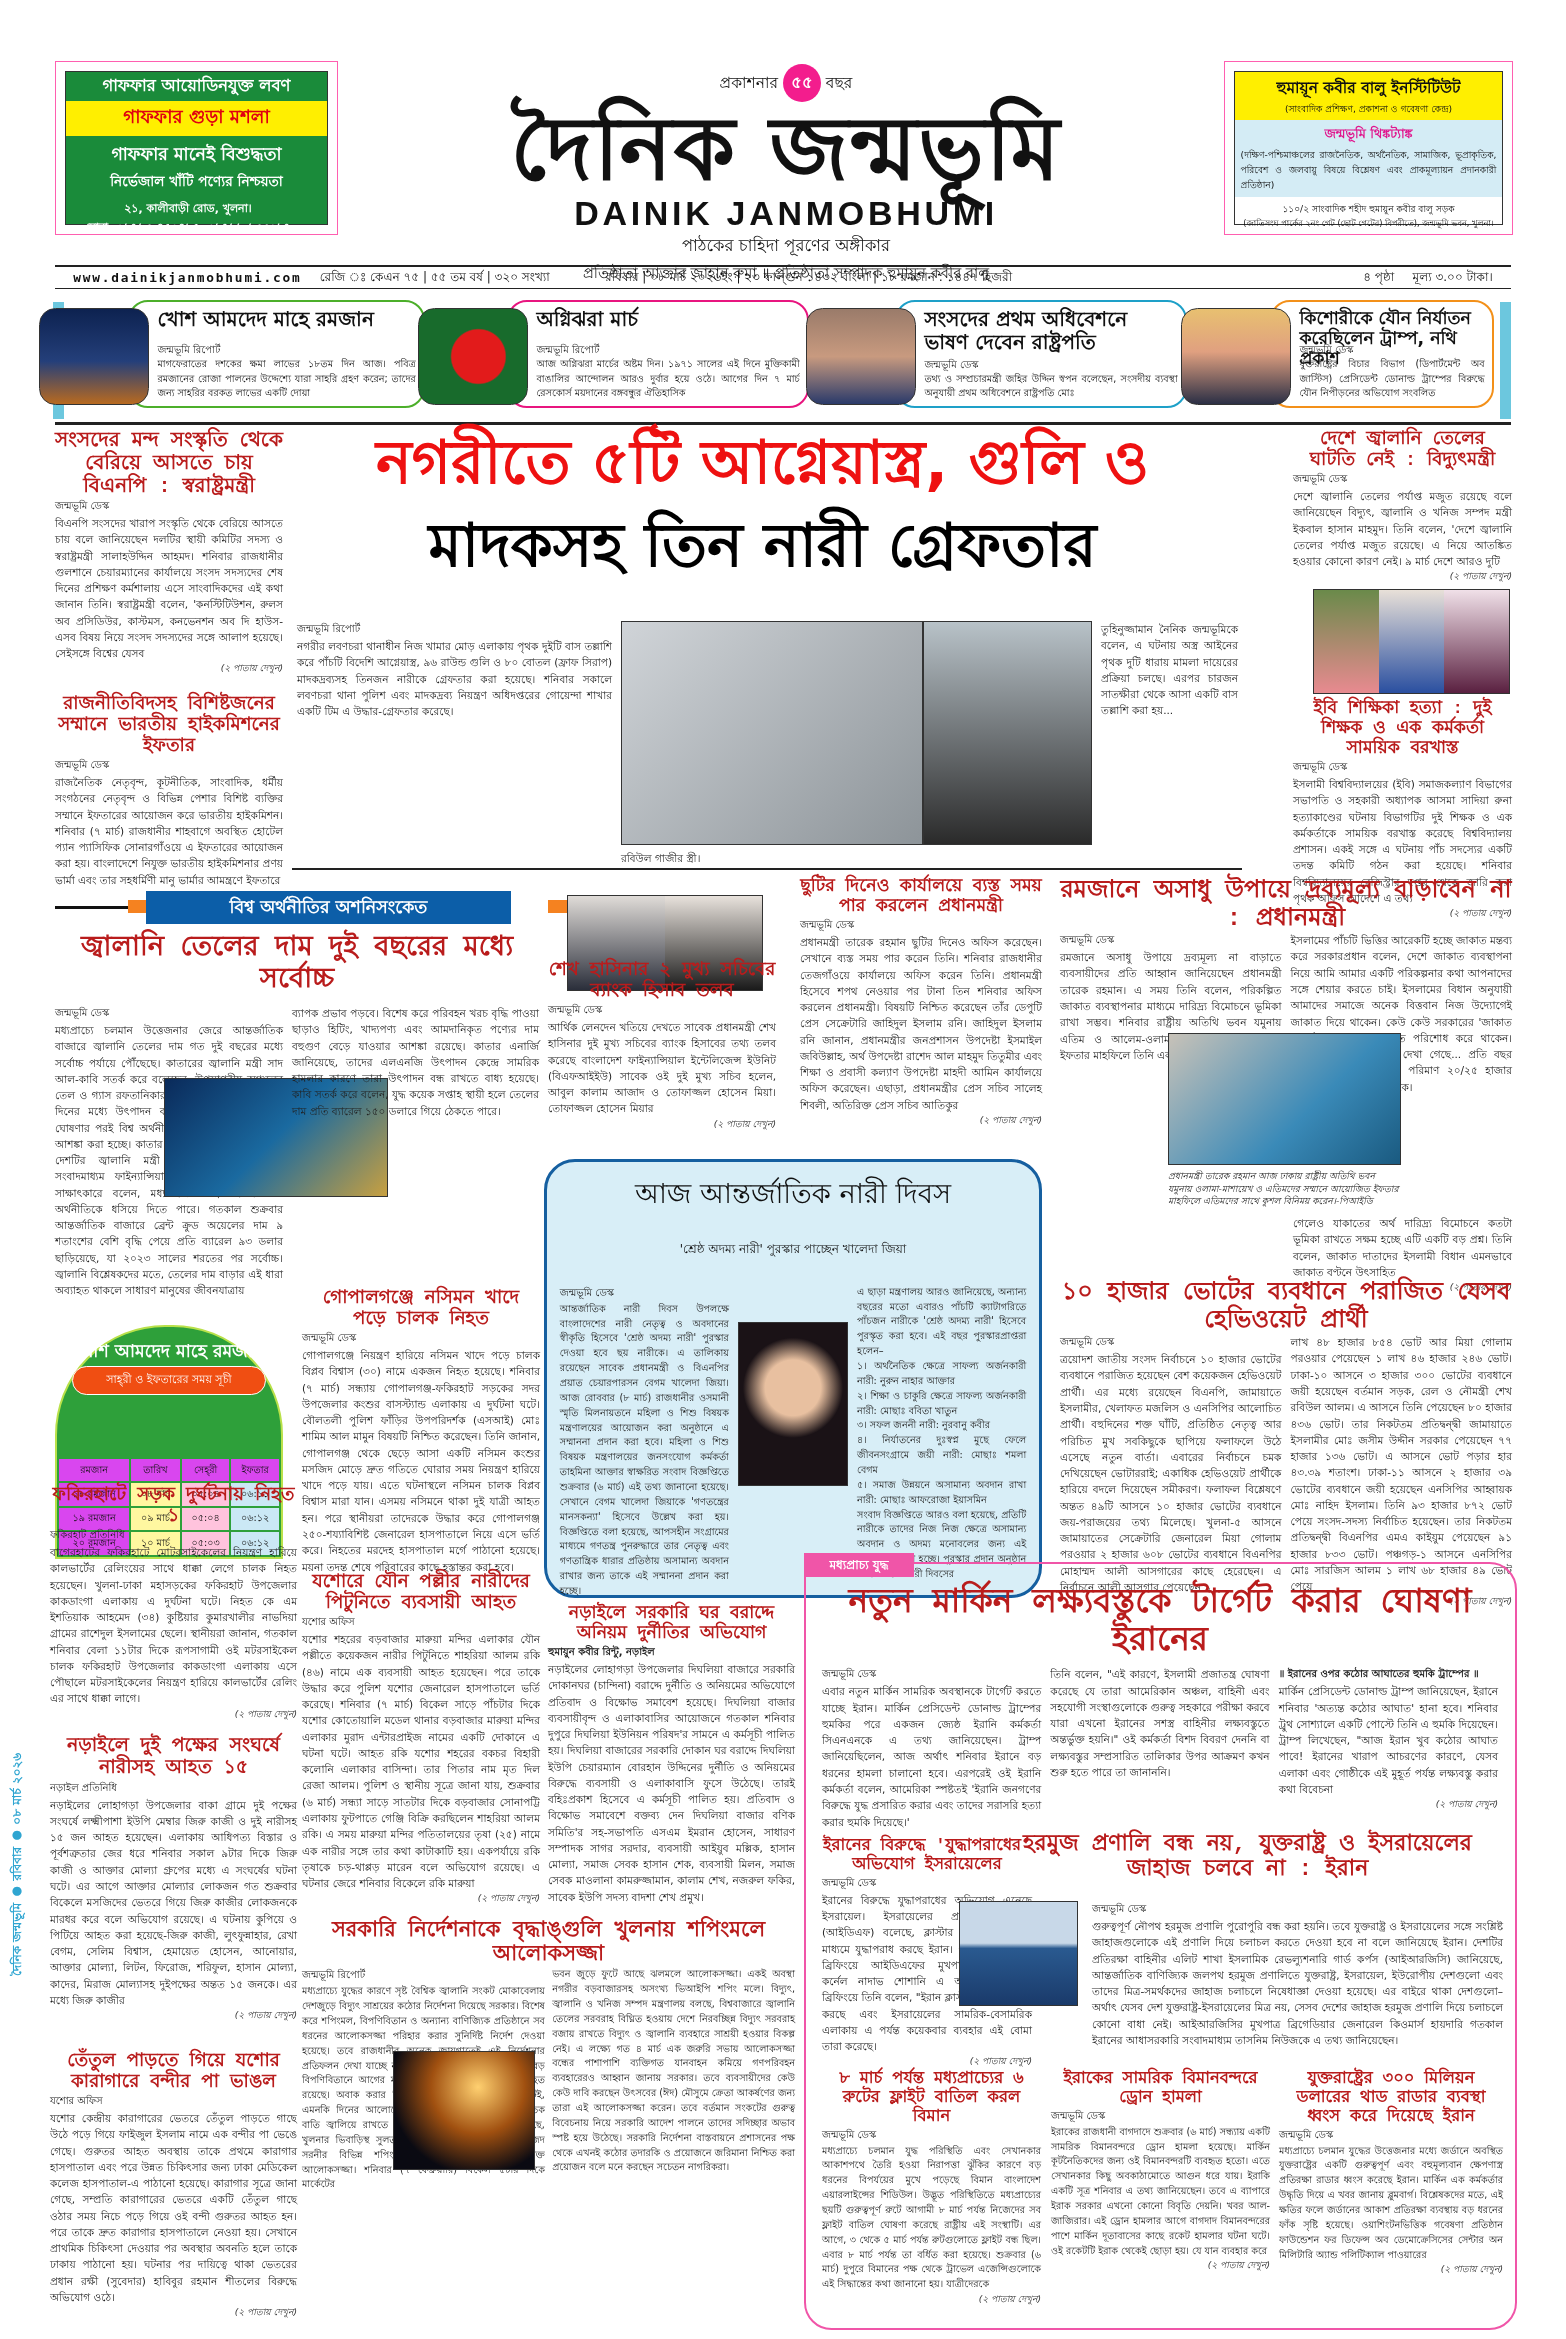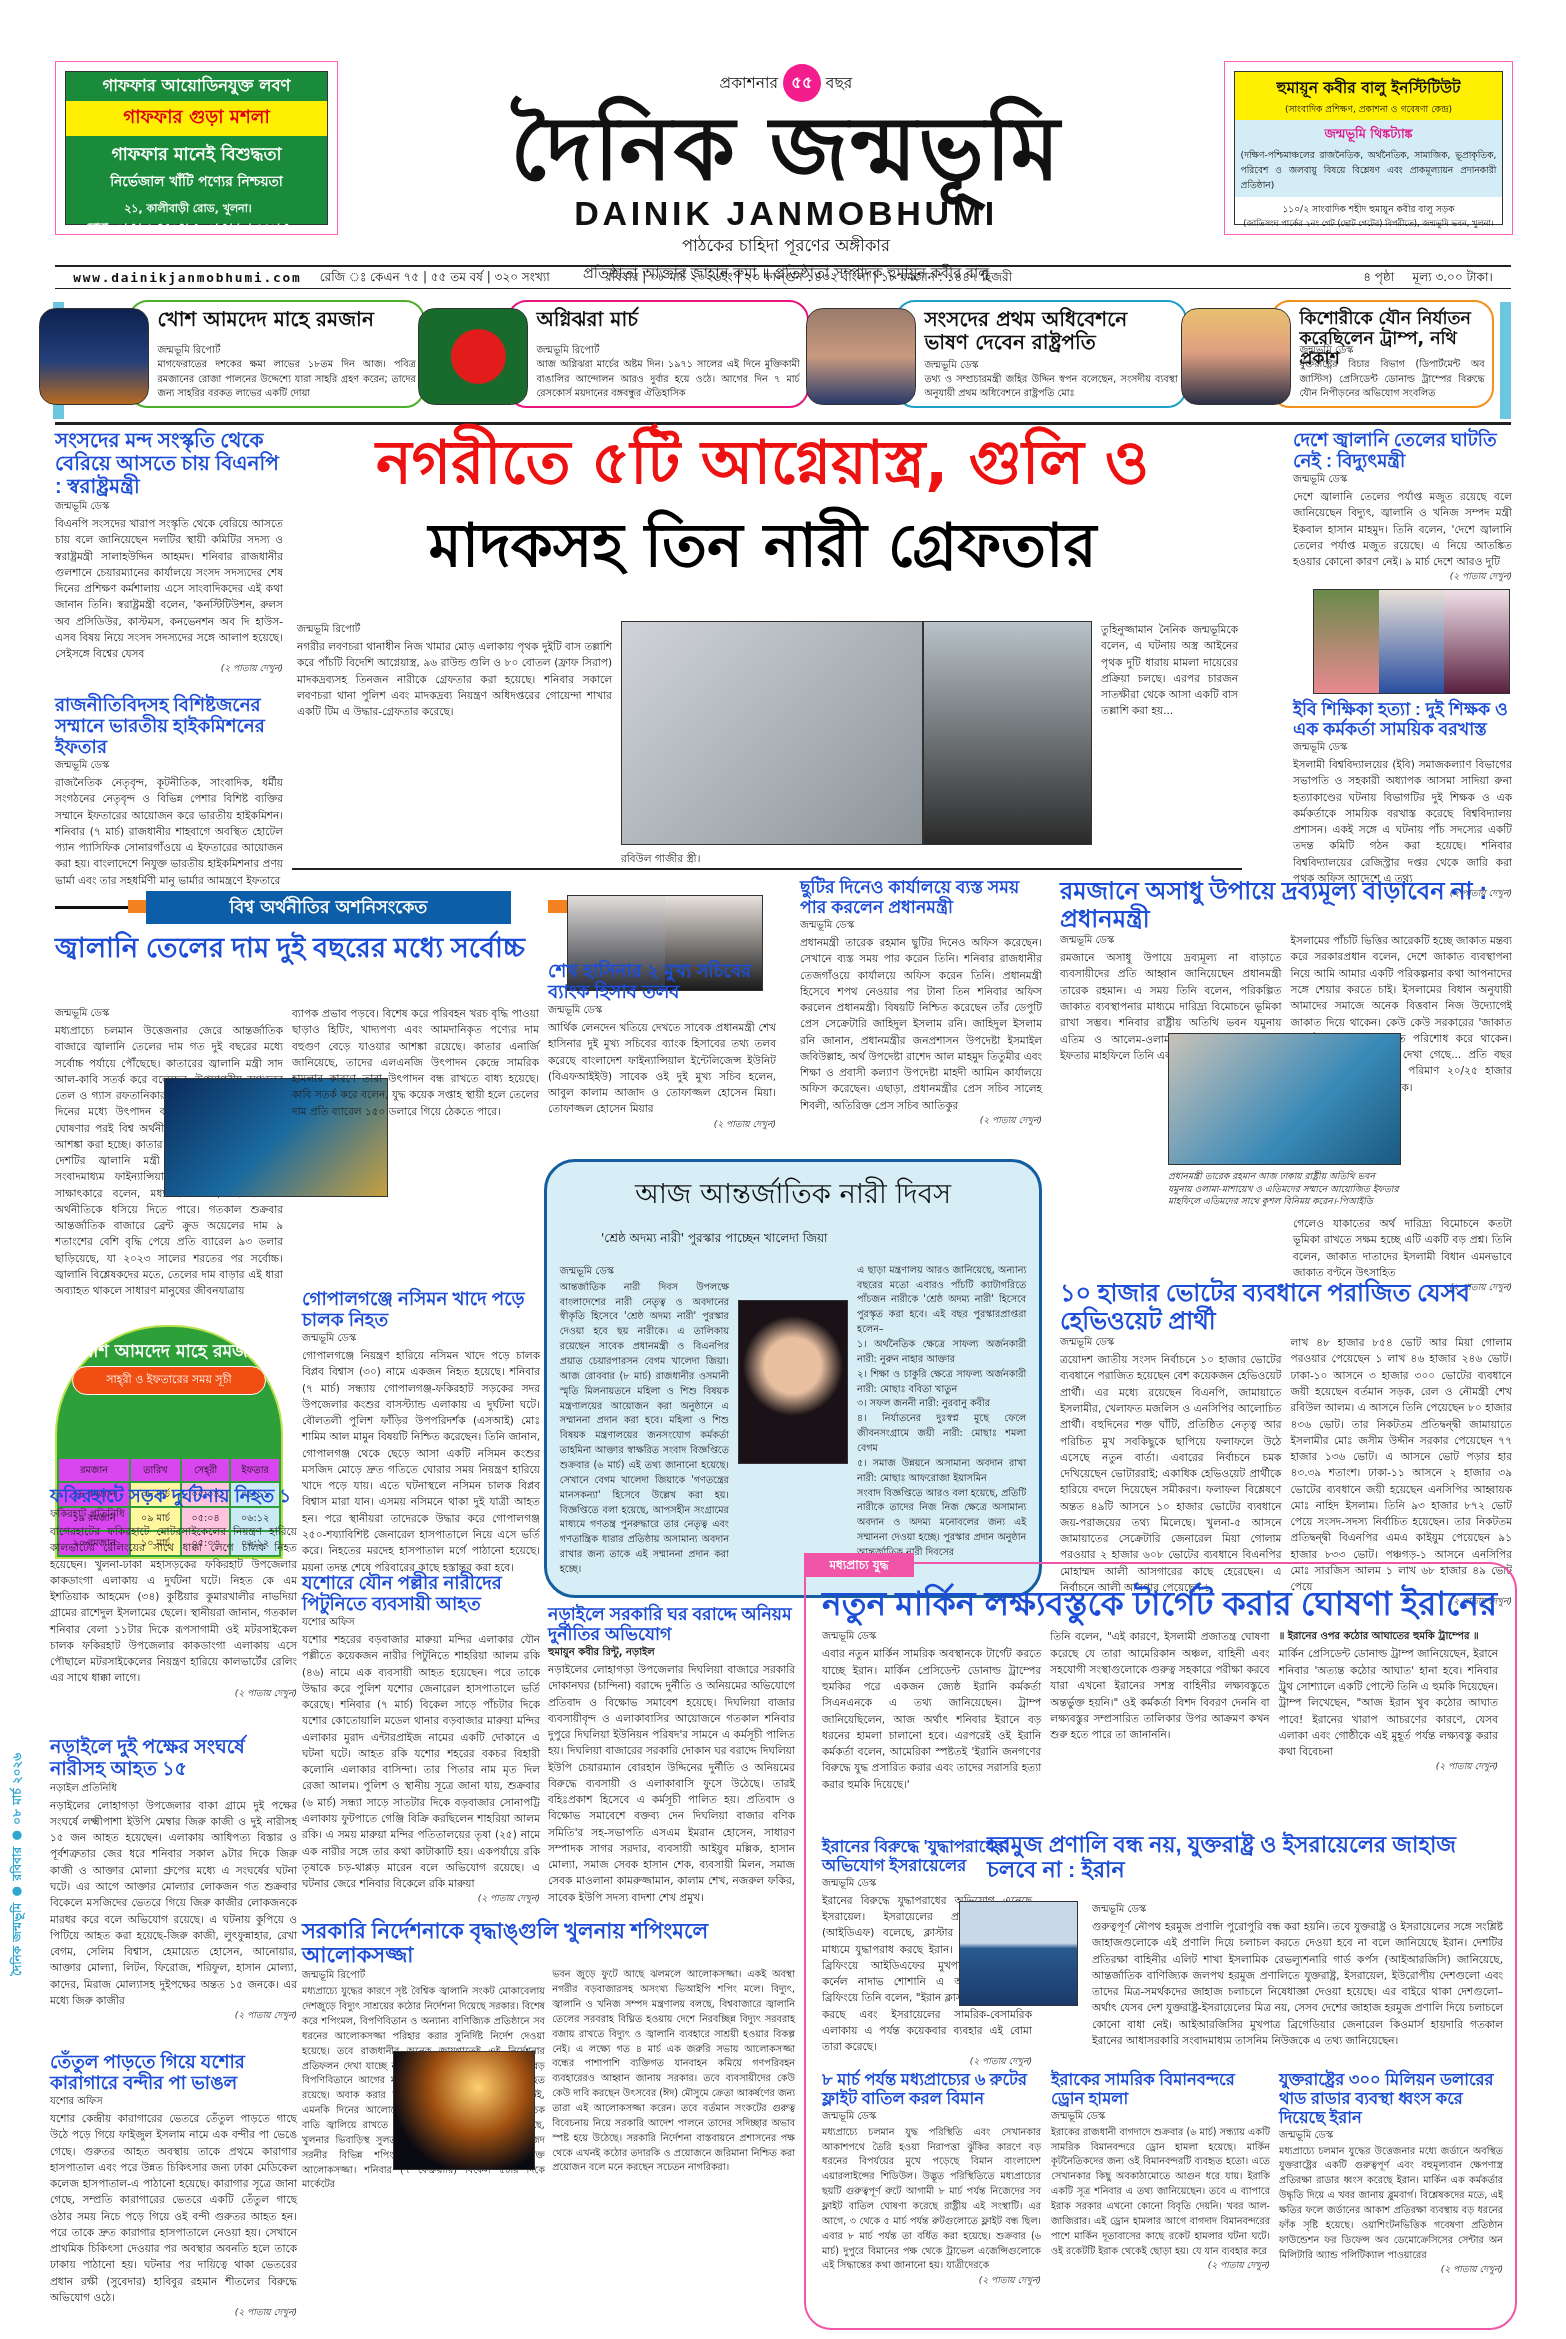--- a/index.html
+++ b/index.html
@@ -1,18 +1,18 @@
 <!DOCTYPE html>
 <html style="font-size:14.6px"><head>
 <meta charset="utf-8">
 <style>
 *{box-sizing:border-box;margin:0;padding:0}
 body{width:1566px;height:2339px;background:#fff;font-family:"DejaVu Sans",sans-serif;color:#111;position:relative;overflow:hidden}
 .abs{position:absolute}
-.hl{font-family:Liberation Sans, sans-serif;font-weight:bold;line-height:1.15;color:#1d4ed8}
+.hl{font-family:Liberation Mono, monospace;font-weight:bold;text-align:center;line-height:1.15;color:#b91c1c}
 .by{font-size:10px;color:#222}
 .body{font-size:10.5px;line-height:1.55;text-align:justify;color:#222}
 .more{font-size:9.1px;font-style:italic;color:#333;float:right}
 .rule{position:absolute;background:#222}
 .ph{position:absolute;border:0.9px solid #333;overflow:hidden}
 .cap{font-size:9.1px;font-style:italic;line-height:1.4;color:#222}
 
 .adL{left:55px;top:61px;width:283px;height:174px;border:1.8px solid #ff5fb0;padding:9.1px}
 .adL .in{background:#1a8b3a;height:100%;border:0.9px solid #333;color:#fff;text-align:center;font-weight:bold}
 .adL .r1{font-size:16.4px;padding:1px 0}
@@ -43,21 +43,21 @@
 .teaser .tb{position:absolute;left:27.4px;right:7.3px;bottom:5.5px;font-size:9.6px;line-height:1.5;text-align:justify}
 .sidebar-bar{position:absolute;top:302px;width:11px;height:117px;background:#6cc7de}
 
 .lead1{left:292px;top:429px;width:941px;font-size:60px;color:#ee1111;font-weight:900;text-align:center;line-height:1.1}
 .lead2{left:292px;top:512px;width:941px;font-size:60px;color:#000;font-weight:900;text-align:center;line-height:1.1}
 .band{position:absolute;left:146px;top:891px;width:365px;height:33px;background:#0c5ea8;color:#fff;font-size:17.4px;font-weight:bold;text-align:center;line-height:33px}
 .bandline{position:absolute;top:906px;height:2.7px;background:#111}
 .bandor{position:absolute;top:900px;width:38px;height:12.8px;background:#f58220}
 .iwd{position:absolute;left:544px;top:1159px;width:498px;height:439px;background:#d8eef7;border:3.7px solid #155fa0;border-radius:31px}
 .iwd h2{font-size:27.4px;font-weight:normal;text-align:center;margin-top:11px}
-.iwd .sub{margin:10px auto;width:384px;font-size:12px;background:#d8eef7;position:relative}
+.iwd .sub{margin:21px auto;width:384px;text-align:center;font-size:12px;background:#d8eef7;position:relative}
 .ramadan{position:absolute;left:55px;top:1325px;width:228px;height:151px;background:#2ea03a;border-radius:110px 110px 0 0;border:2.7px solid #b9e14a}
 .ramadan h4{color:#fff;font-size:17.4px;text-align:center;line-height:1.1;margin-top:14.6px;font-weight:bold}
 .ramadan .pill{background:#f04e12;color:#fff;border-radius:16.4px;margin:5.5px 14.6px;text-align:center;font-size:11px;padding:3.7px;border:1.8px solid #fff}
 .rtable{position:absolute;left:55px;top:1457px;width:228px;border-collapse:separate;border-spacing:2.7px;background:#2ea03a;font-size:9.6px;border:2.7px solid #b9e14a;border-top:none}
 .rtable td,.rtable th{background:#d946ef;text-align:center;padding:3.7px 1.8px;font-weight:normal}
 .rtable td.y{background:#fff7a0}.rtable td.p{background:#ffc3dd}.rtable td.b{background:#cbe8f5}
 .mep{position:absolute;left:804px;top:1562px;width:713px;height:768px;border:2.7px solid #f055a8;border-radius:0 27.4px 27.4px 27.4px}
 .meptag{position:absolute;left:804px;top:1553px;width:110px;height:24px;background:#f055a8;color:#fff;font-size:12px;text-align:center;line-height:24px;font-weight:bold}
 .vert{position:absolute;left:7.3px;top:1718px;width:20px;height:292px;writing-mode:vertical-rl;transform:rotate(180deg);font-size:12px;color:#2fa5d1;font-weight:bold;text-align:center}
 </style>

